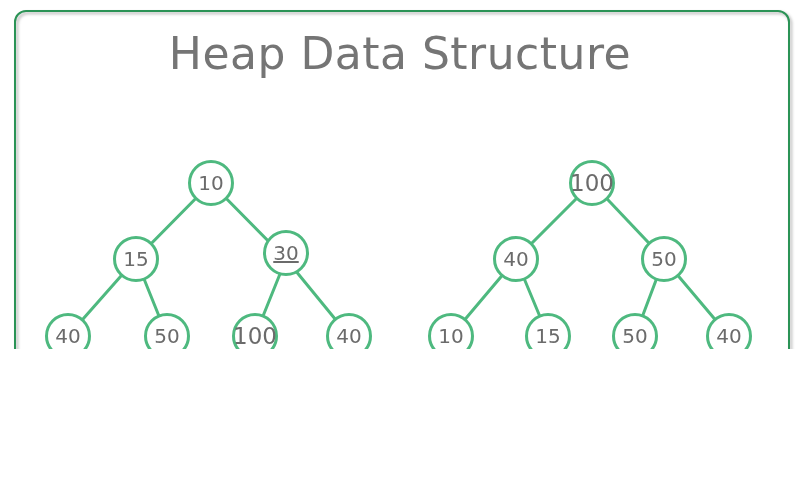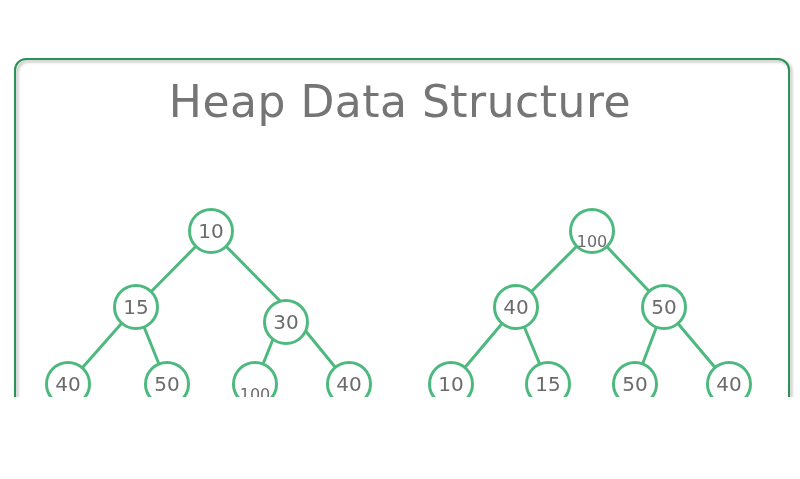--- a/index.html
+++ b/index.html
@@ -12,21 +12,20 @@
   * { margin: 0; padding: 0; box-sizing: border-box; }
   html, body { background: #ffffff; }
   body { font-family: "DejaVu Sans", "Liberation Sans", sans-serif; }
 
   .canvas {
     position: relative;
     width: 800px;
     height: 349px;
     background: #ffffff;
     overflow: hidden;
-    margin-top: 48px;
   }
 
   
   .frame {
     position: absolute;
     left: 14px;
     top: 10px;
     width: 776px;
     height: 456px;
     border: 2px solid var(--frame-green);
@@ -69,21 +68,21 @@
     border: 3px solid var(--node-green);
     border-radius: 50%;
     background: #ffffff;
     display: flex;
     align-items: center;
     justify-content: center;
     font-size: 20px;
     color: var(--node-text-gray);
     font-weight: 400;
   }
-  .node.small { font-size: 16px; align-items: flex-end; }
+  .node.small { font-size: 23px; }
 
   .heap-label {
     position: absolute;
     width: 220px;
     text-align: center;
     font-size: 28px;
     font-weight: 700;
     color: var(--node-green);
   }
 
@@ -128,21 +127,21 @@
     <line x1="664" y1="259" x2="635" y2="336"></line>
     <line x1="664" y1="259" x2="729" y2="336"></line>
   </svg>
 
   <div class="node" style="left:188px; top:160px;">
       <span>10</span>
     </div>
   <div class="node" style="left:113px; top:236px;">
       <span>15</span>
     </div>
-  <div class="node" style="left:263px; top:251px;">
+  <div class="node" style="left:263px; top:230px;text-decoration:underline;">
       <span>30</span>
     </div>
   <div class="node" style="left:45px;  top:313px;">
       <span>40</span>
     </div>
   <div class="node" style="left:144px; top:313px;">
       <span>50</span>
     </div>
   <div class="node small" style="left:232px; top:313px;">
       <span>100</span>

